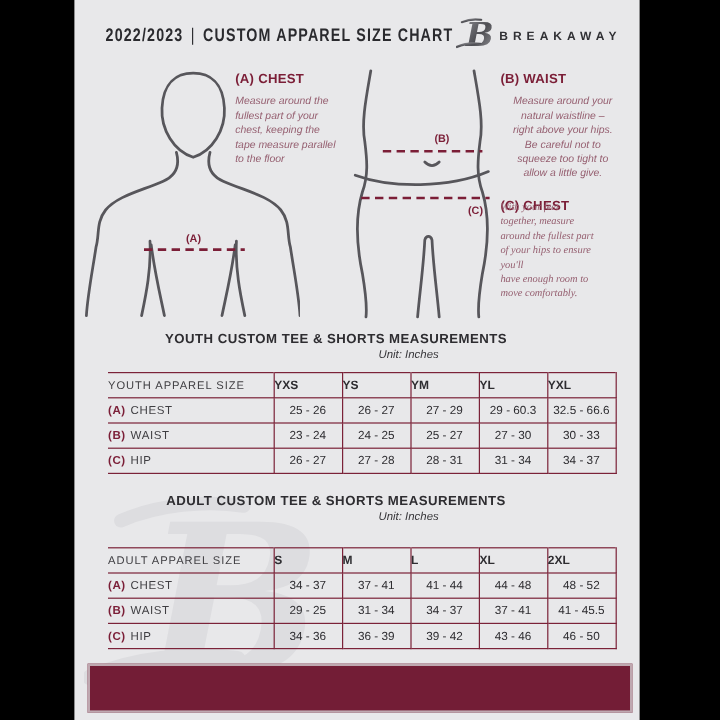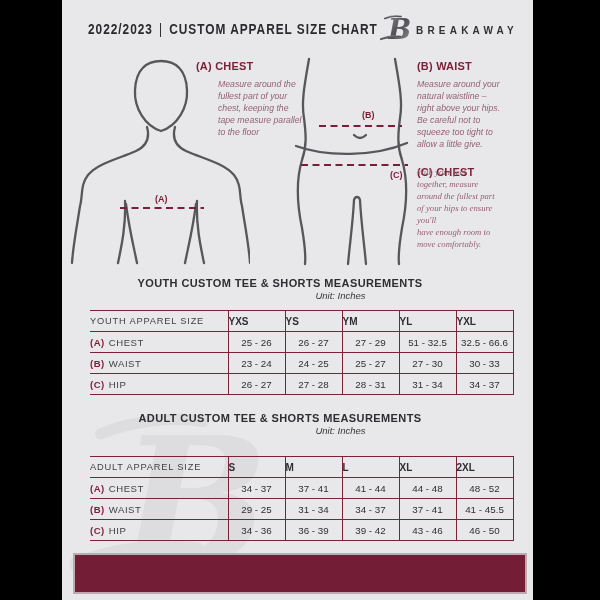--- a/index.html
+++ b/index.html
@@ -154,28 +154,28 @@
           <g stroke="#7b1e37" stroke-width="2.2" stroke-dasharray="7 4.5" fill="none">
             <line x1="27" y1="70" x2="110" y2="70"></line>
             <line x1="9" y1="109" x2="116" y2="109"></line>
           </g>
           <text class="figlabel" x="70" y="62">(B)</text>
           <text class="figlabel" x="98" y="122">(C)</text>
         </svg>
       </div>
 
       <div class="g-head" style="left:134px; top:60px;">(A) CHEST</div>
-      <div class="g-body" style="left:134px; top:78px; width:110px;margin-left:22px;">Measure around the
+      <div class="g-body" style="left:134px; top:78px; width:110px;">Measure around the
 fullest part of your
 chest, keeping the
 tape measure parallel
 to the floor</div>
 
       <div class="g-head" style="left:355px; top:60px;">(B) WAIST</div>
-      <div class="g-body" style="left:355px; top:78px; width:104px;">Measure around your
+      <div class="g-body" style="left:355px; top:78px; width:104px;text-align:center;">Measure around your
 natural waistline –
 right above your hips.
 Be careful not to
 squeeze too tight to
 allow a little give.</div>
 
       <div class="g-head" style="left:355px; top:166px;">(C) CHEST</div>
       <div class="g-body" style="left:355px; top:166px; width:108px;font-family:Liberation Serif, serif;">With your feet
 together, measure
 around the fullest part
@@ -203,21 +203,21 @@
         <th class="size-head">YS</th>
         <th class="size-head">YM</th>
         <th class="size-head">YL</th>
         <th class="size-head">YXL</th>
       </tr>
       <tr>
         <td class="row-lbl"><span class="pfx">(A)</span><span>CHEST</span></td>
         <td class="val">25 - 26</td>
         <td class="val">26 - 27</td>
         <td class="val">27 - 29</td>
-        <td class="val">51 - 32.5</td>
+        <td class="val">29 - 60.3</td>
         <td class="val">32.5 - 66.6</td>
       </tr>
       <tr>
         <td class="row-lbl"><span class="pfx">(B)</span><span>WAIST</span></td>
         <td class="val">23 - 24</td>
         <td class="val">24 - 25</td>
         <td class="val">25 - 27</td>
         <td class="val">27 - 30</td>
         <td class="val">30 - 33</td>
       </tr>

